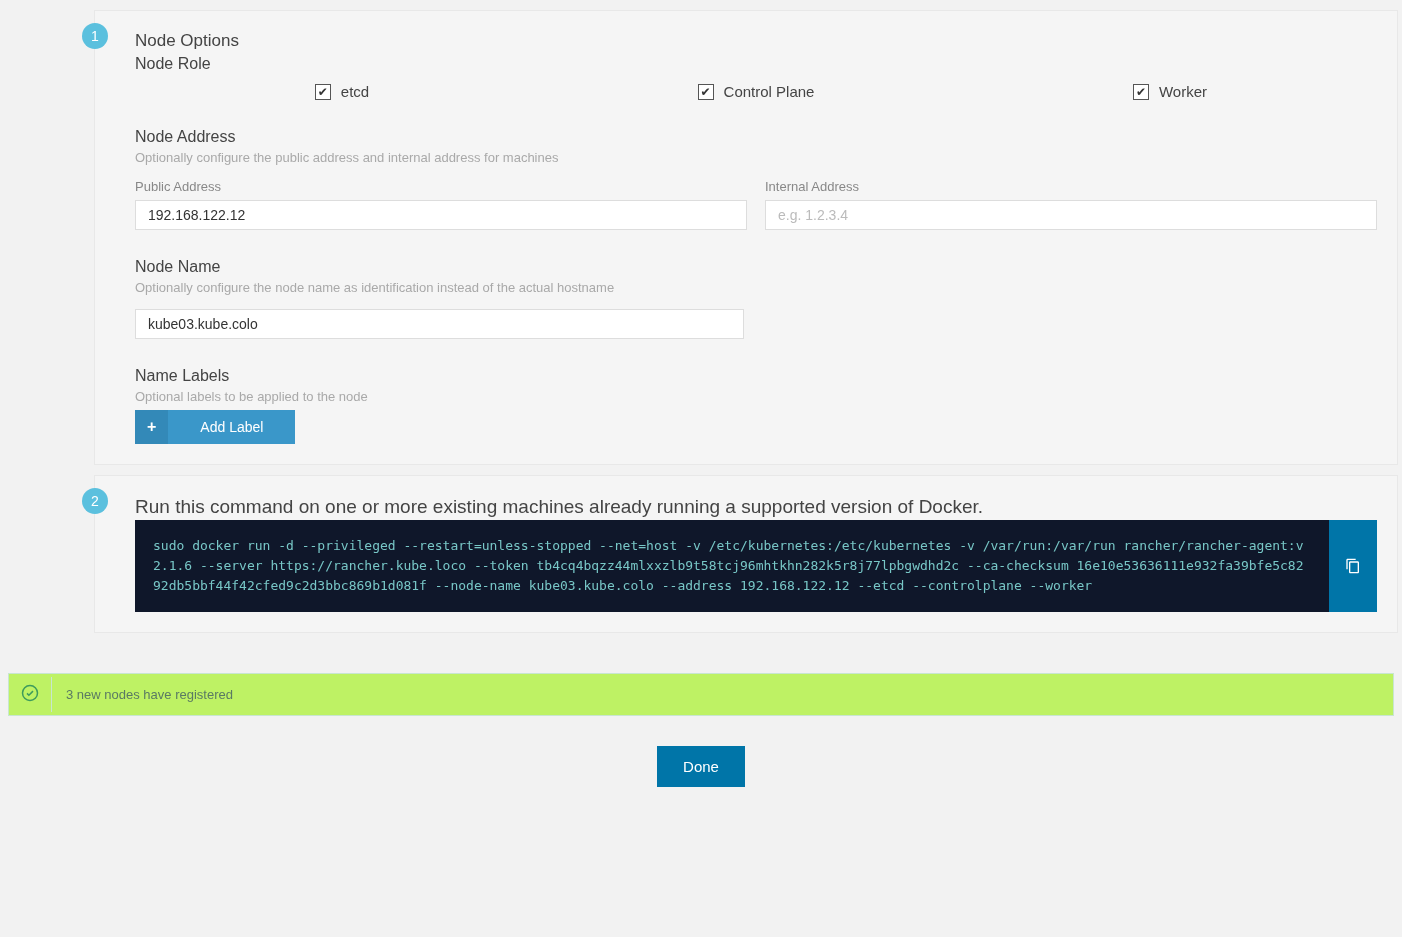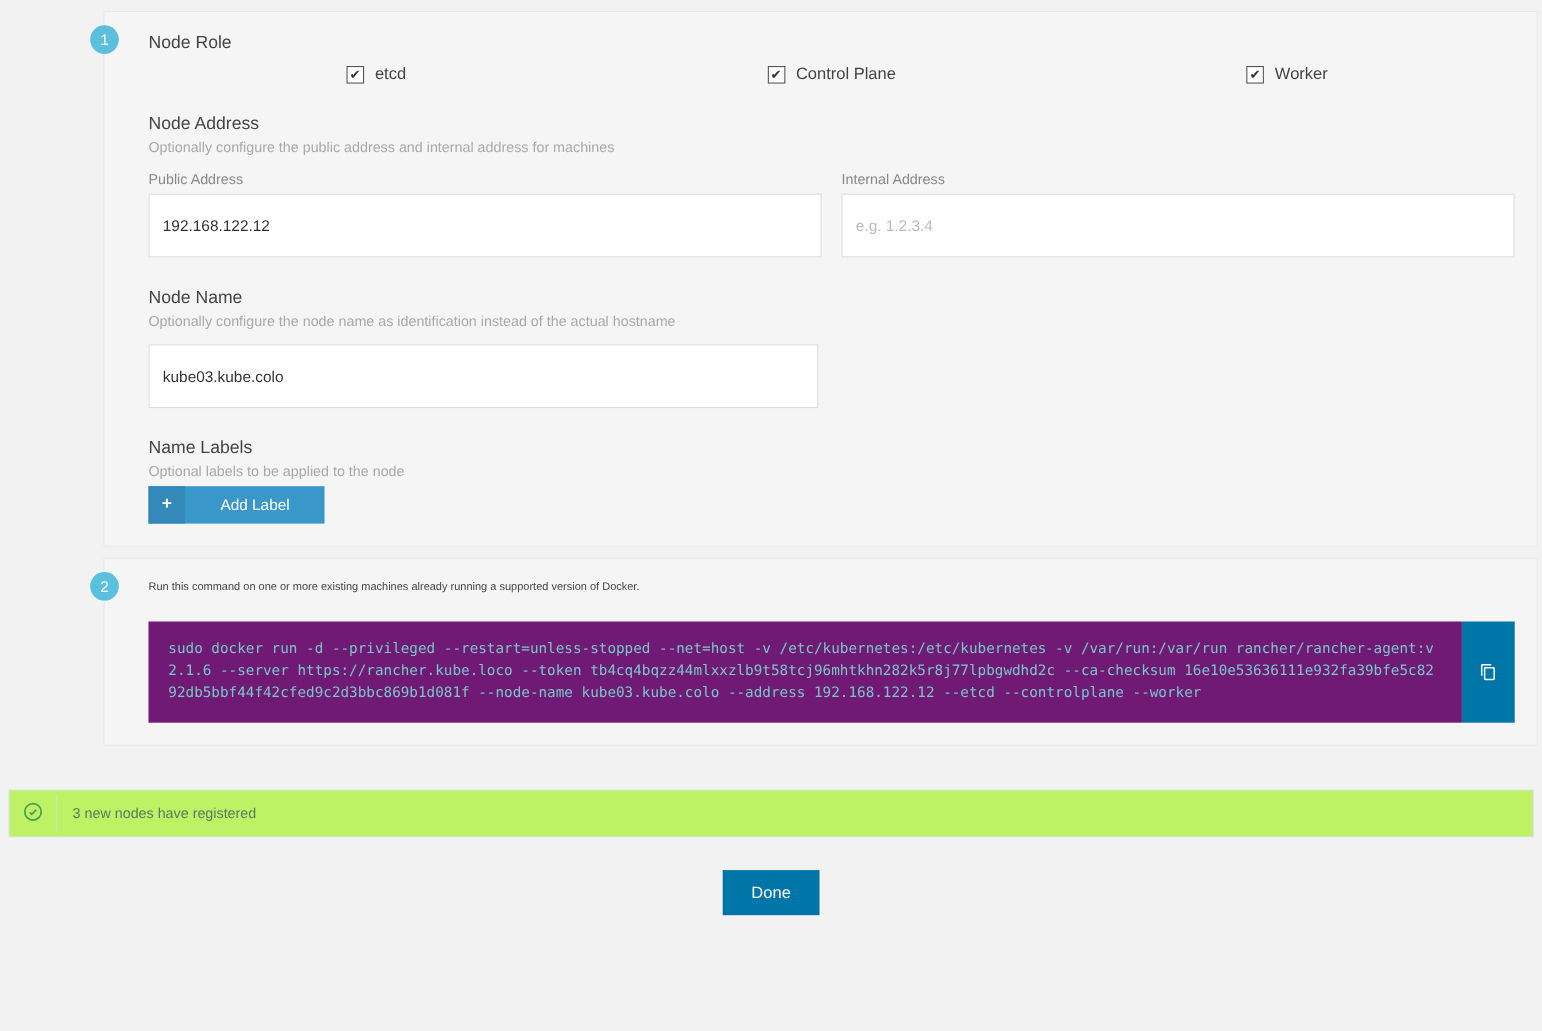--- a/index.html
+++ b/index.html
@@ -11,47 +11,48 @@
 .section-desc { font-size: 13px; color: #a9a9a9; margin-bottom: 14px; }
 .subsection-title { font-size: 16px; color: #444; font-weight: 400; margin-bottom: 4px; }
 .role-row { display: flex; margin: 10px 0 28px 0; }
 .role-col { flex: 1; display: flex; justify-content: center; }
 .checkbox-wrap { display: flex; align-items: center; gap: 10px; font-size: 15px; color: #444; cursor: pointer; }
 .checkbox { width: 16px; height: 16px; border: 1.5px solid #555; display: inline-flex; align-items: center; justify-content: center; background: #fff; }
 .checkbox.checked::after { content: "✔"; font-size: 12px; color: #333; line-height: 1; }
 .addr-row { display: flex; gap: 18px; margin-top: 10px; margin-bottom: 28px; }
 .addr-col { flex: 1; }
 .field-label { font-size: 13px; color: #888; margin-bottom: 6px; display: block; }
-.text-input { width: 100%; padding: 20px 12px; border: 1px solid #ddd; background: #fff; font-size: 14px; color: #333; }
+.text-input { width: 100%; padding: 6px 12px; border: 1px solid #ddd; background: #fff; font-size: 14px; color: #333; }
 .text-input::placeholder { color: #bbb; }
 .name-row { margin-top: 10px; margin-bottom: 28px; }
 .name-row .text-input { width: 49%; }
 .add-label-btn { display: inline-flex; align-items: center; background: #3a97c9; color: #fff; border: none; cursor: pointer; font-size: 14px; padding: 0; }
 .add-label-btn .plus { background: #3389b8; padding: 8px 12px; font-size: 16px; font-weight: bold; }
 .add-label-btn .txt { padding: 8px 32px; }
-.cmd-title { font-size: 10px; color: #444; margin-bottom: 26px; }
+.cmd-title { font-size: 19px; color: #444; margin-bottom: 2px; }
 .cmd-block { display: flex; }
-.cmd-code { flex: 1; background: #701a75; color: #78c7c7; font-family: "Menlo", "Consolas", monospace; font-size: 13px; padding: 16px 18px; line-height: 1.55; word-break: break-all; white-space: pre-wrap; }
+.cmd-code { flex: 1; background: #0f172a; color: #78c7c7; font-family: "Menlo", "Consolas", monospace; font-size: 13px; padding: 16px 18px; line-height: 1.55; word-break: break-all; white-space: pre-wrap; }
 .copy-btn { width: 48px; background: #0075a8; border: none; color: #fff; cursor: pointer; display: flex; align-items: center; justify-content: center; }
 .copy-icon { width: 16px; height: 16px; fill: #fff; }
 .banner { display: flex; align-items: center; background: #bef264; border: 1px solid #c8e6d0; margin: 40px 4px 20px 4px; }
 .banner-icon-wrap { padding: 10px 12px; }
 .banner-icon-svg { width: 18px; height: 18px; stroke: #3d9b5c; fill: none; }
 .banner-text { padding: 10px 14px; font-size: 13px; color: #5a7a63; border-left: 1px solid #c8e6d0; flex: 1; }
 .done-row { text-align: center; padding: 10px 0 30px 0; }
 .done-btn { background: #0075a8; color: #fff; border: none; padding: 12px 26px; font-size: 15px; cursor: pointer; }
 </style>
 </head>
 <body>
 
 <div class="container">
 
   <div class="panel">
     <div class="step-badge">1</div>
 
+    <div class="section-title">Node Options</div>
 
     <div class="subsection-title">Node Role</div>
     <div class="role-row">
       <div class="role-col">
         <label class="checkbox-wrap">
           <span class="checkbox checked"></span>
           <span>etcd</span>
         </label>
       </div>
       <div class="role-col">

